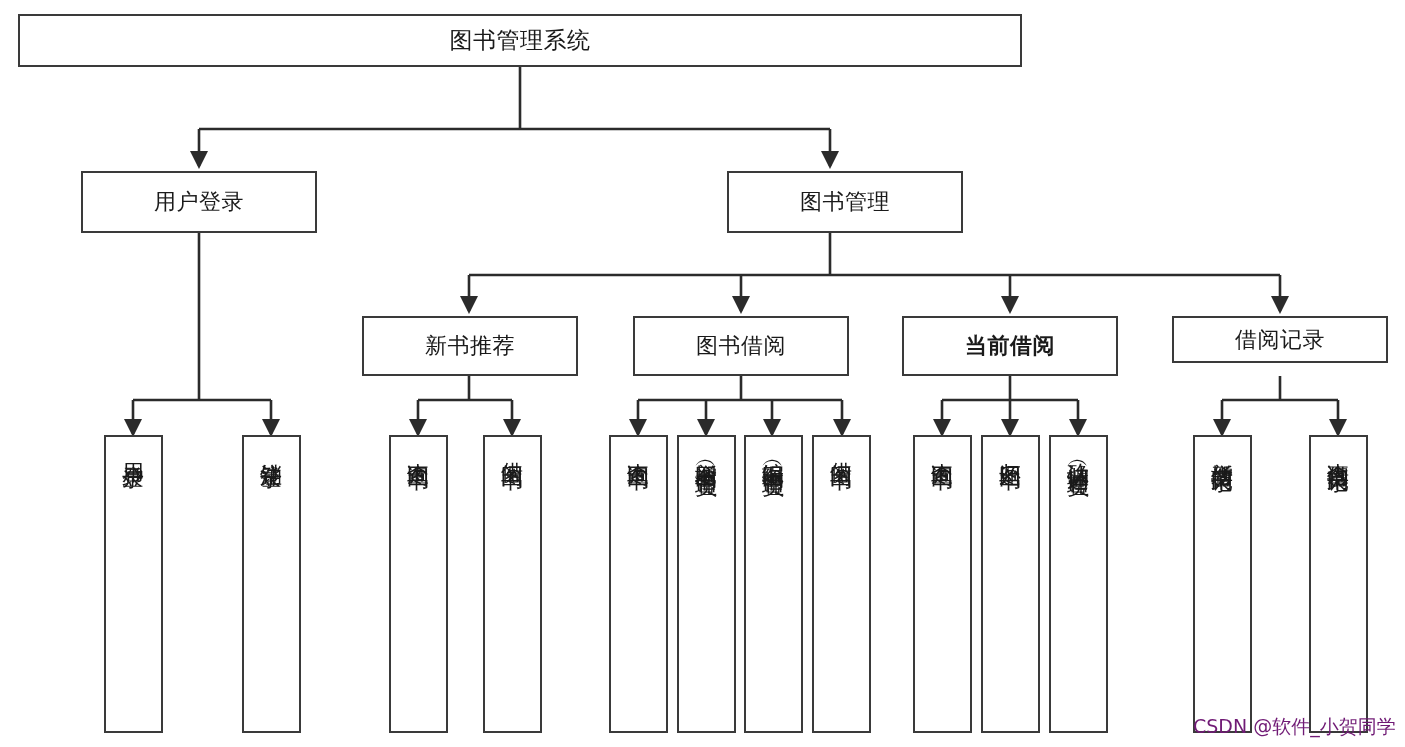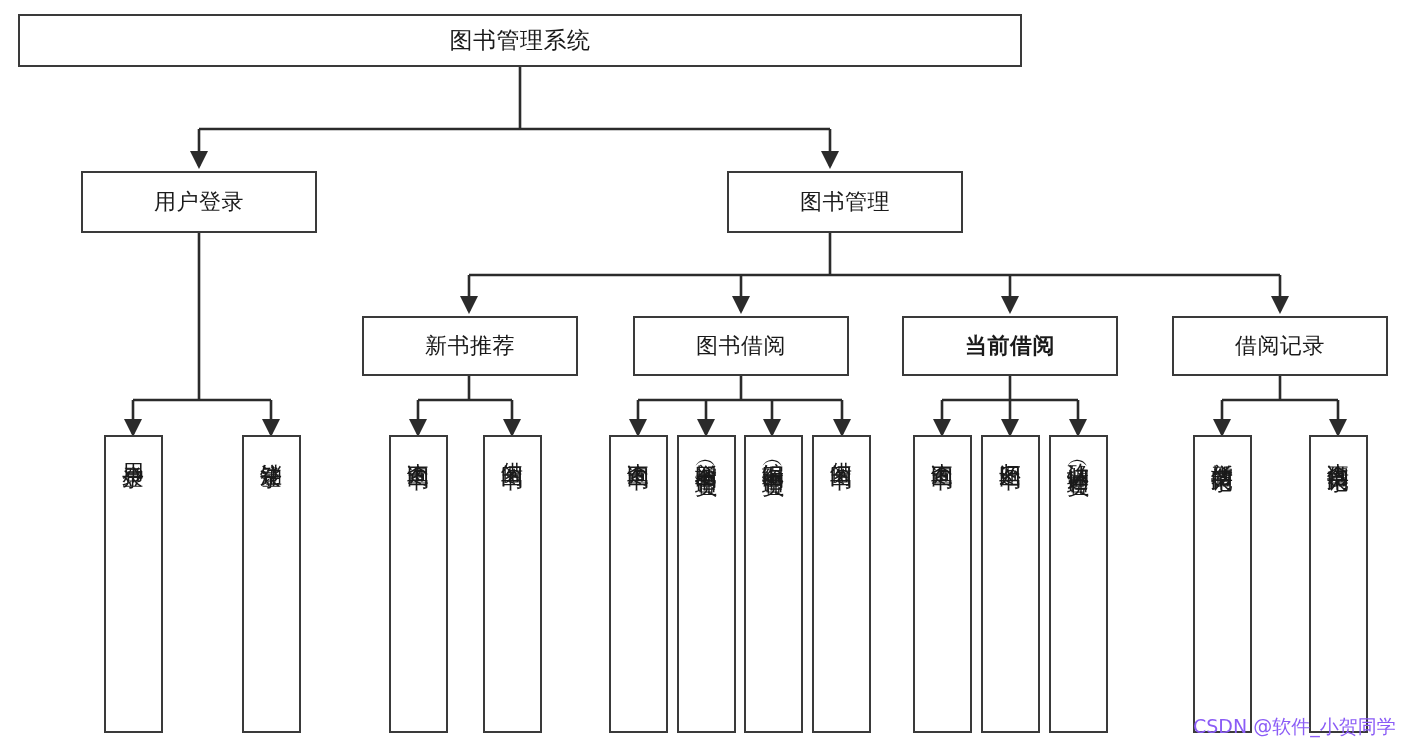--- a/index.html
+++ b/index.html
@@ -61,21 +61,21 @@
     writing-mode: vertical-rl;
     text-orientation: upright;
     font-size: 22px;
     line-height: 1.05;
     letter-spacing: 2px;
     max-height: 100%;
   }
   .watermark {
     position: absolute;
     font-size: 19px;
-    color: #8b5cf6;
+    color: #701a75;
     white-space: nowrap;
     user-select: none;
   }
 </style>
 </head>
 <body>
 
 <div id="canvas">
 
   <svg class="edges" viewBox="0 0 1405 747" xmlns="http://www.w3.org/2000/svg">
@@ -141,21 +141,21 @@
 
   <div class="node h" style="left:633px; top:316px; width:216px; height:60px;">
     <span class="label">图书借阅</span>
   </div>
   <div class="node h" style="left:362px; top:316px; width:216px; height:60px;">
     <span class="label">新书推荐</span>
   </div>
   <div class="node h" style="left:902px; top:316px; width:216px; height:60px;font-weight:bold;">
     <span class="label">当前借阅</span>
   </div>
-  <div class="node h" style="left:1172px; top:316px; width:216px; height:60px;">
+  <div class="node h" style="left:1172px; top:316px; width:216px; height:47px;">
     <span class="label">借阅记录</span>
   </div>
 
   <div class="node v" style="left:104px; top:435px; width:59px; height:298px;">
     <span class="label">用户登录</span>
   </div>
   <div class="node v" style="left:242px; top:435px; width:59px; height:298px;">
     <span class="label">注销登录</span>
   </div>
 

